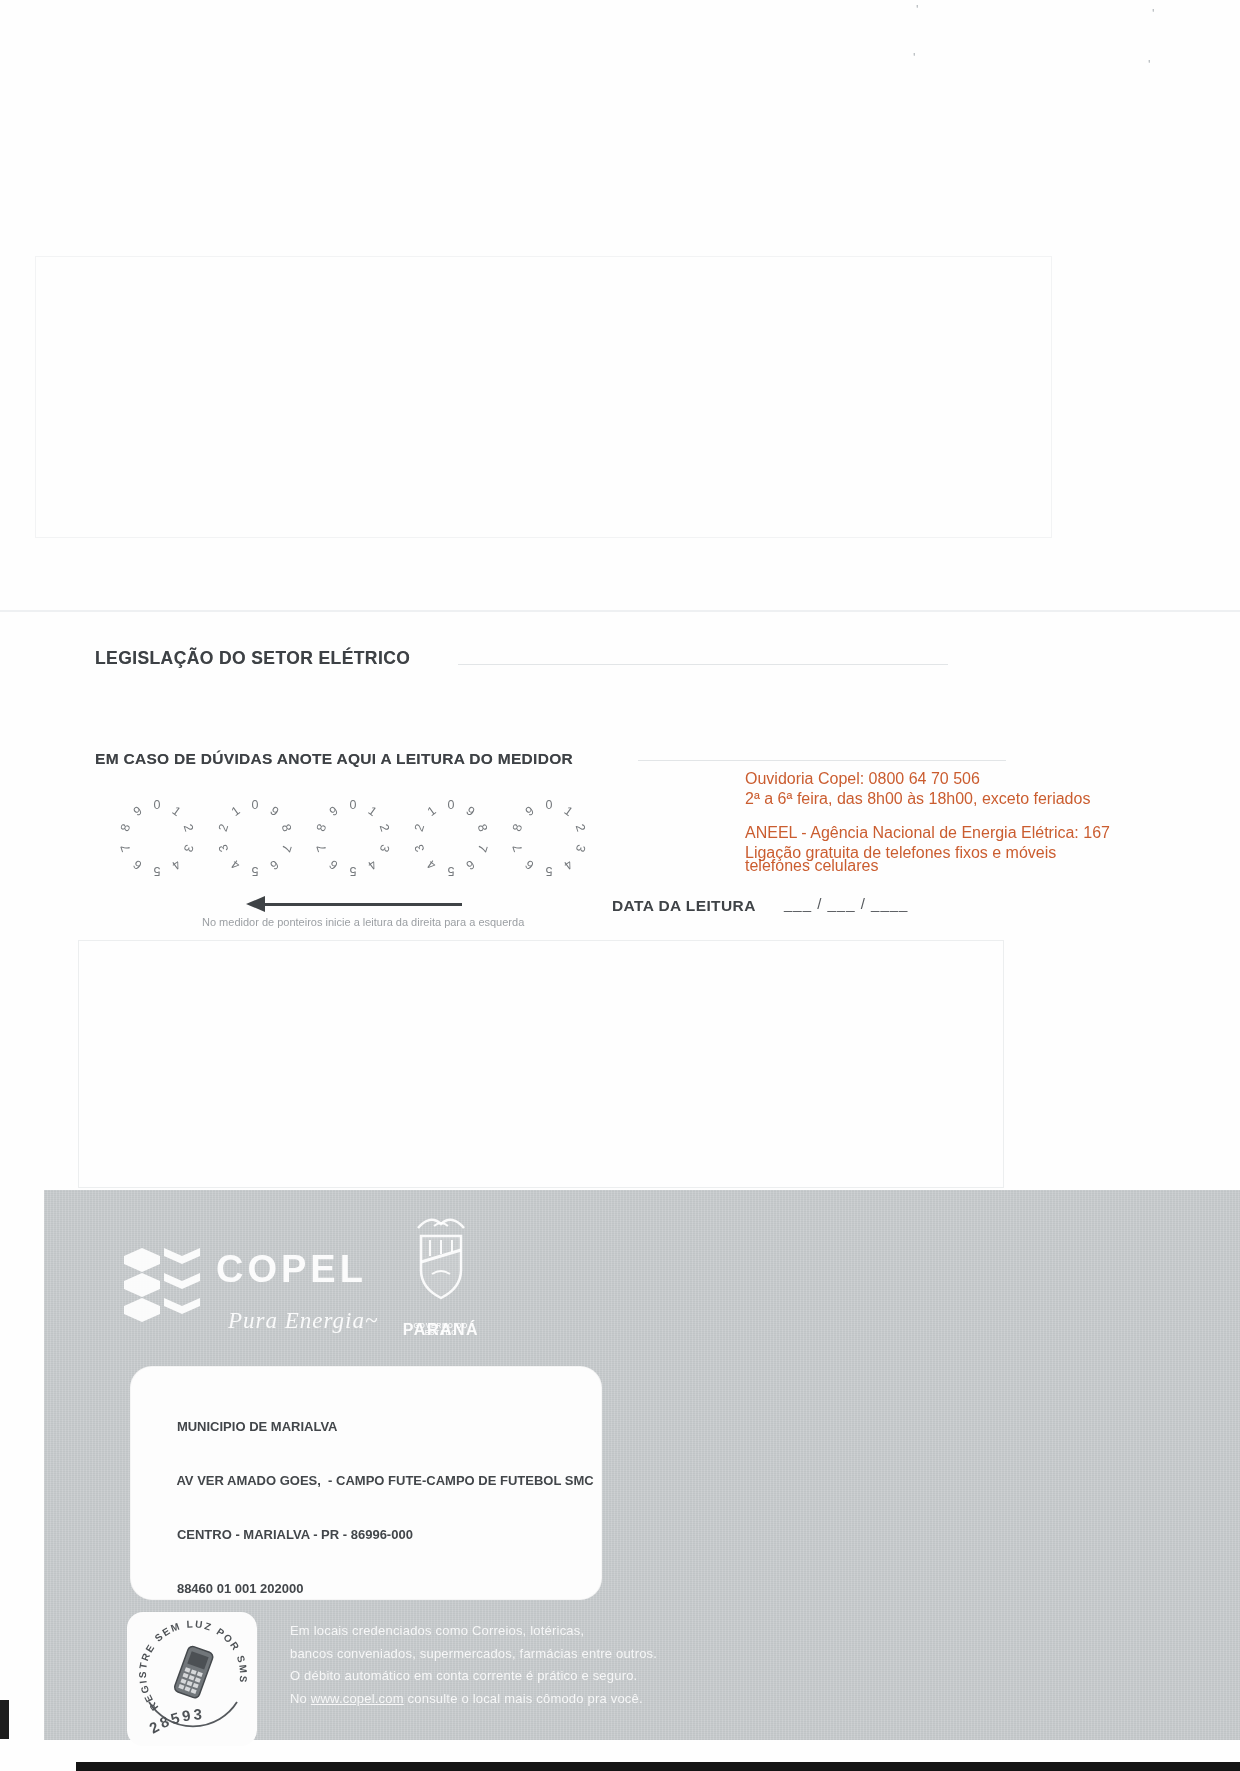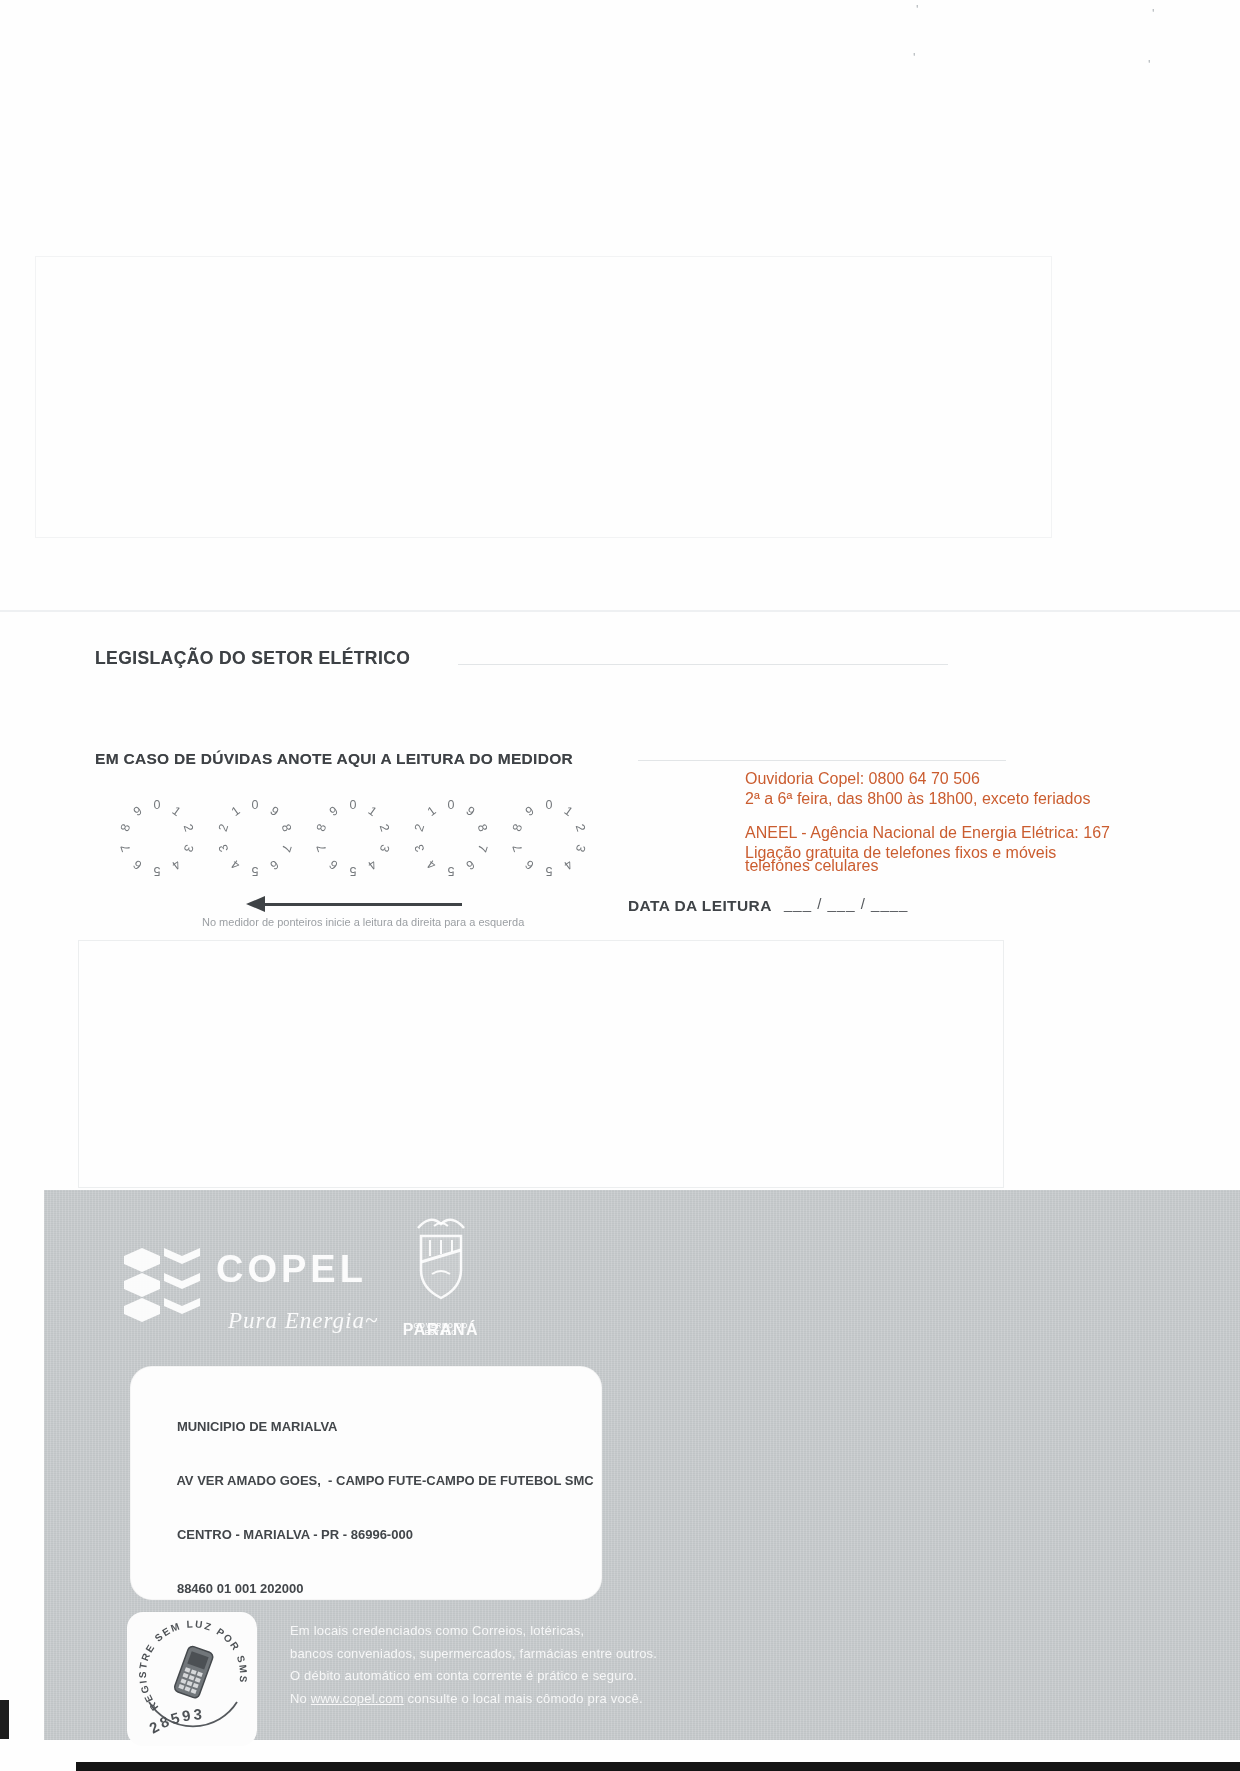--- a/index.html
+++ b/index.html
@@ -33,21 +33,21 @@
     position:absolute;left:-6px;top:-8px;width:12px;height:16px;line-height:16px;
     text-align:center;font-size:12.5px;color:#74787c;
   }
   .arrow-line{position:absolute;left:262px;top:903px;width:200px;height:3px;background:#3f4346;}
   .arrow-head{
     position:absolute;left:246px;top:896px;width:0;height:0;
     border-top:8px solid transparent;border-bottom:8px solid transparent;
     border-right:19px solid #3f4346;
   }
   .arrow-note{position:absolute;left:202px;top:916px;font-size:11px;color:#9b9fa3;}
-  .date-label{position:absolute;left:612px;top:897px;font-size:15.5px;font-weight:bold;color:#3f4347;letter-spacing:.4px;margin-left:16px;}
+  .date-label{position:absolute;left:612px;top:897px;font-size:15.5px;font-weight:bold;color:#3f4347;letter-spacing:.4px;}
   .date-blanks{position:absolute;left:784px;top:895px;font-size:15px;color:#55595d;letter-spacing:1px;}
   .whitebox{position:absolute;left:78px;top:940px;width:924px;height:246px;border:1px solid #eceeef;background:#fefefe;}
   
   .envelope{
     position:absolute;left:44px;top:1190px;width:1196px;height:550px;
     background-color:#c6cacc;
     background-image:
       repeating-linear-gradient(90deg, rgba(255,255,255,.14) 0 1px, rgba(255,255,255,0) 1px 3px),
       repeating-linear-gradient(0deg, rgba(110,116,120,.07) 0 1px, rgba(255,255,255,0) 1px 2px);
   }

